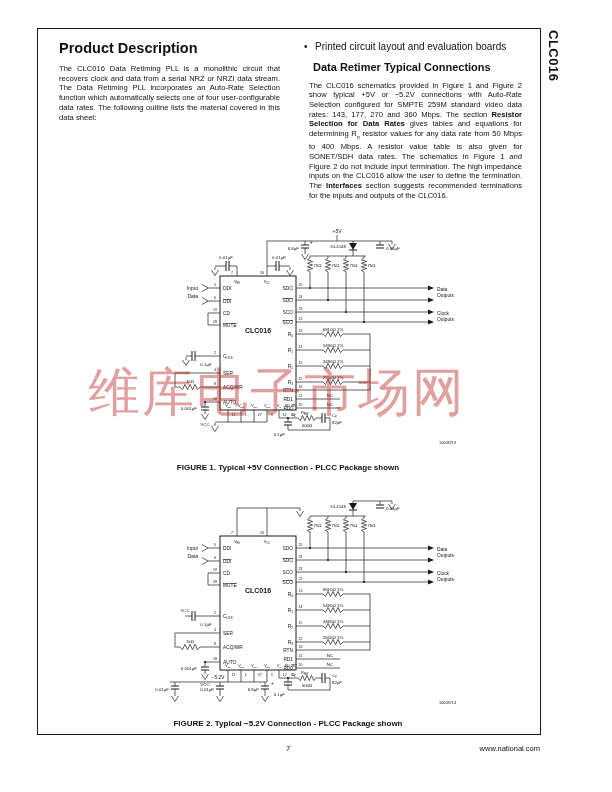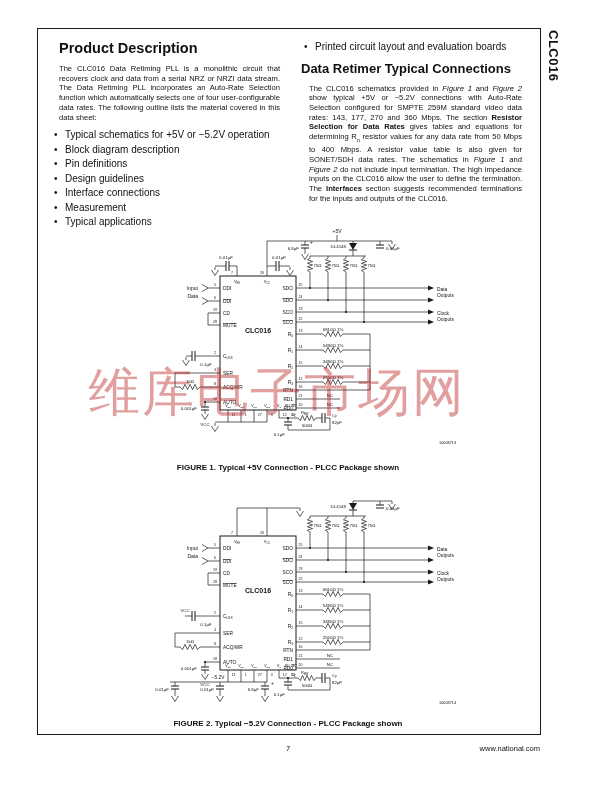--- a/index.html
+++ b/index.html
@@ -5,26 +5,26 @@
   html,body{margin:0;padding:0;}
   body{width:612px;height:792px;background:#ffffff;position:relative;
        font-family:"Liberation Sans",sans-serif;color:#111;overflow:hidden;}
   .border-box{position:absolute;left:37px;top:28px;width:502px;height:705px;
        border:1.6px solid #1c1c1c;background:#fff;}
   .side-label{position:absolute;left:546px;top:30px;font-weight:bold;font-size:13px;
        letter-spacing:.5px;writing-mode:vertical-rl;}
   .col-left{position:absolute;left:51px;top:40px;width:237px;}
   .col-right{position:absolute;left:301px;top:42px;width:229px;}
   h1{font-size:14.5px;margin:0 0 6px 8px;font-weight:bold;}
-  h2{font-size:13px;margin:9px 0 4px 0;font-weight:bold;}
+  h2{font-size:11px;margin:9px 0 4px 12px;font-weight:bold;}
   p.body{font-size:7.6px;line-height:9.7px;text-align:justify;margin:8px;}
   ul.blist{list-style:none;margin:5px 0 0 0;padding:0;font-size:10px;line-height:9.5px;}
   ul.blist li{margin:0 0 5px 0;padding-left:14px;position:relative;}
   ul.blist li::before{content:"\2022";position:absolute;left:3px;}
-  .it{font-style:italic;}
+  .it{}
   .bi{font-weight:bold;}
   p.body sub{font-size:5.5px;}
   .fig{position:absolute;left:140px;width:352px;height:232px;}
   #fig1-mount{top:226px;}
   #fig2-mount{top:486px;}
   .caption{position:absolute;left:37px;width:502px;text-align:center;
        font-size:8px;font-weight:bold;}
   #cap1{top:463px;} #cap2{top:719px;}
   .watermark{position:absolute;left:88px;top:358px;font-size:52px;color:#b91c1c;
        opacity:.42;letter-spacing:2px;white-space:nowrap;z-index:4;pointer-events:none;}
@@ -36,29 +36,20 @@
 </head>
 <body>
 
 <div class="border-box"></div>
 
 <div class="side-label">CLC016</div>
 
 <div class="col-left">
   <h1>Product Description</h1>
   <p class="body">The CLC016 Data Retiming PLL is a monolithic circuit that recovers clock and data from a serial NRZ or NRZI data stream. The Data Retiming PLL incorporates an Auto-Rate Selection function which automatically selects one of four user-configurable data rates. The following outline lists the material covered in this data sheet:</p>
-  <ul class="blist" id="product-bullets">
-      <li>Typical schematics for +5V or −5.2V operation</li>
-      <li>Block diagram description</li>
-      <li>Pin definitions</li>
-      <li>Design guidelines</li>
-      <li>Interface connections</li>
-      <li>Measurement</li>
-      <li>Typical applications</li>
-    </ul>
 </div>
 
 <div class="col-right">
   <ul class="blist" style="margin-top:0;">
     <li>Printed circuit layout and evaluation boards</li>
   </ul>
   <h2>Data Retimer Typical Connections</h2>
   <p class="body" id="connections-paragraph"><span>The CLC016 schematics provided in </span><span class="it">Figure 1</span><span> and </span><span class="it">Figure 2</span><span> show typical +5V or −5.2V connections with Auto-Rate Selection configured for SMPTE 259M standard video data rates: 143, 177, 270 and 360 Mbps. The section </span><span class="bi">Resistor Selection for Data Rates</span><span> gives tables and equations for determining R</span><sub>n</sub><span> resistor values for any data rate from 50 Mbps to 400 Mbps. A resistor value table is also given for SONET/SDH data rates. The schematics in </span><span class="it">Figure 1</span><span> and </span><span class="it">Figure 2</span><span> do not include input termination. The high impedance inputs on the CLC016 allow the user to define the termination. The </span><span class="bi">Interfaces</span><span> section suggests recommended terminations for the inputs and outputs of the CLC016.</span></p>
 </div>
 

